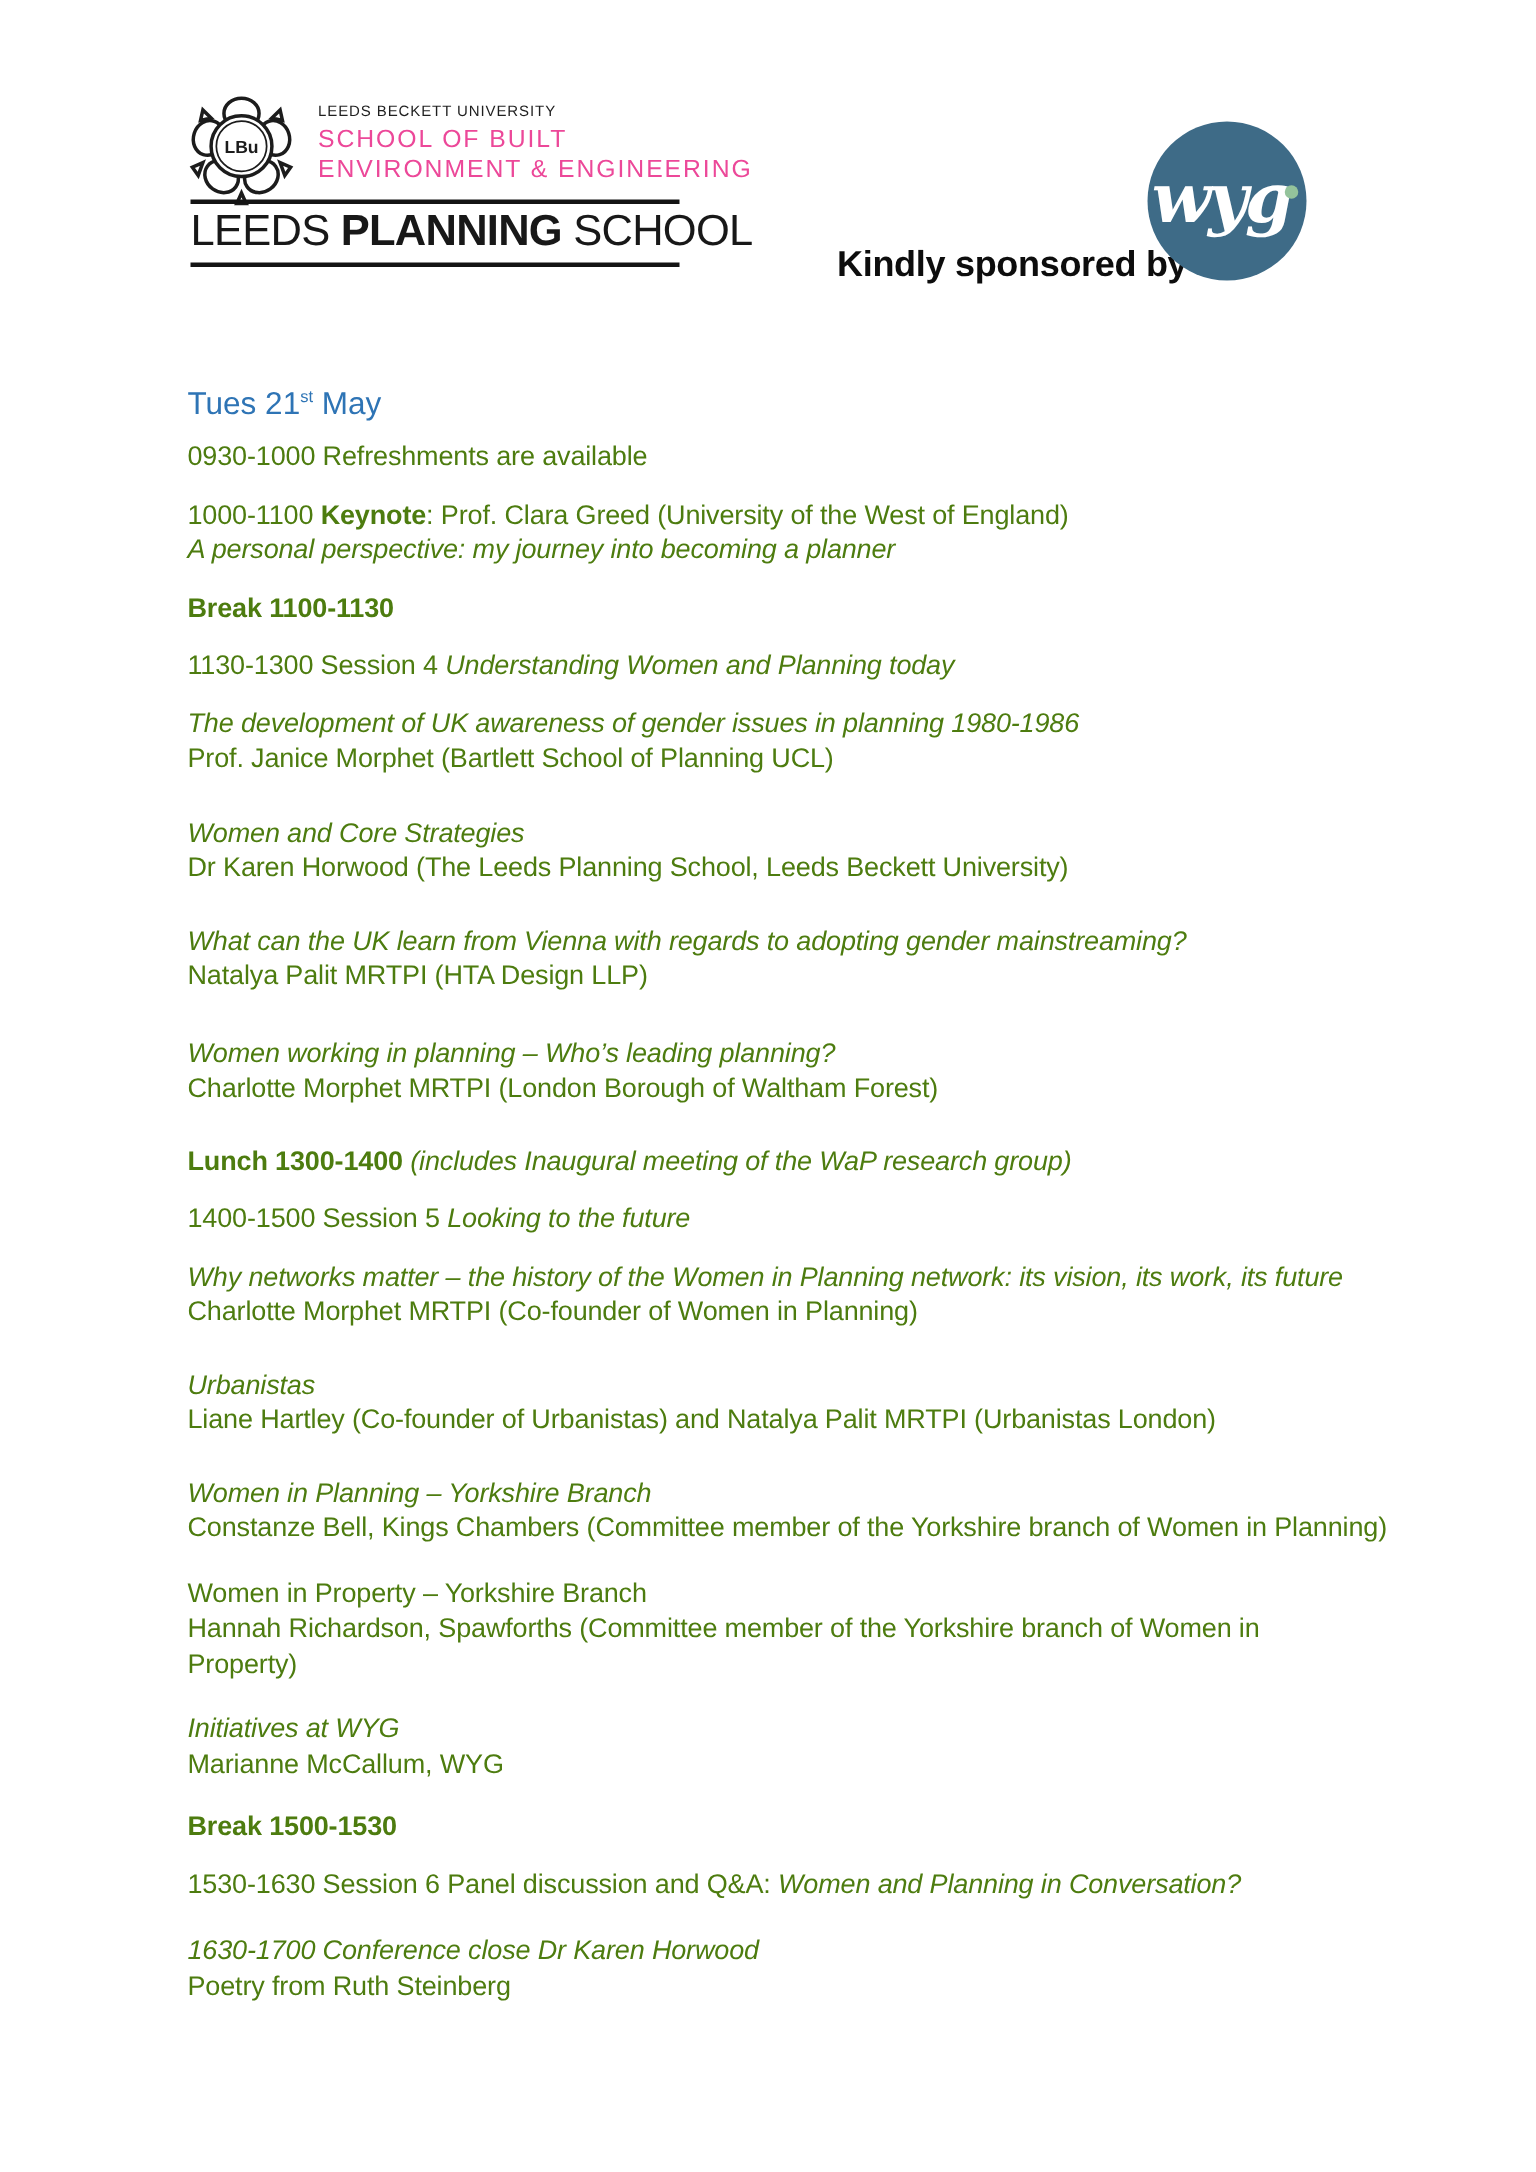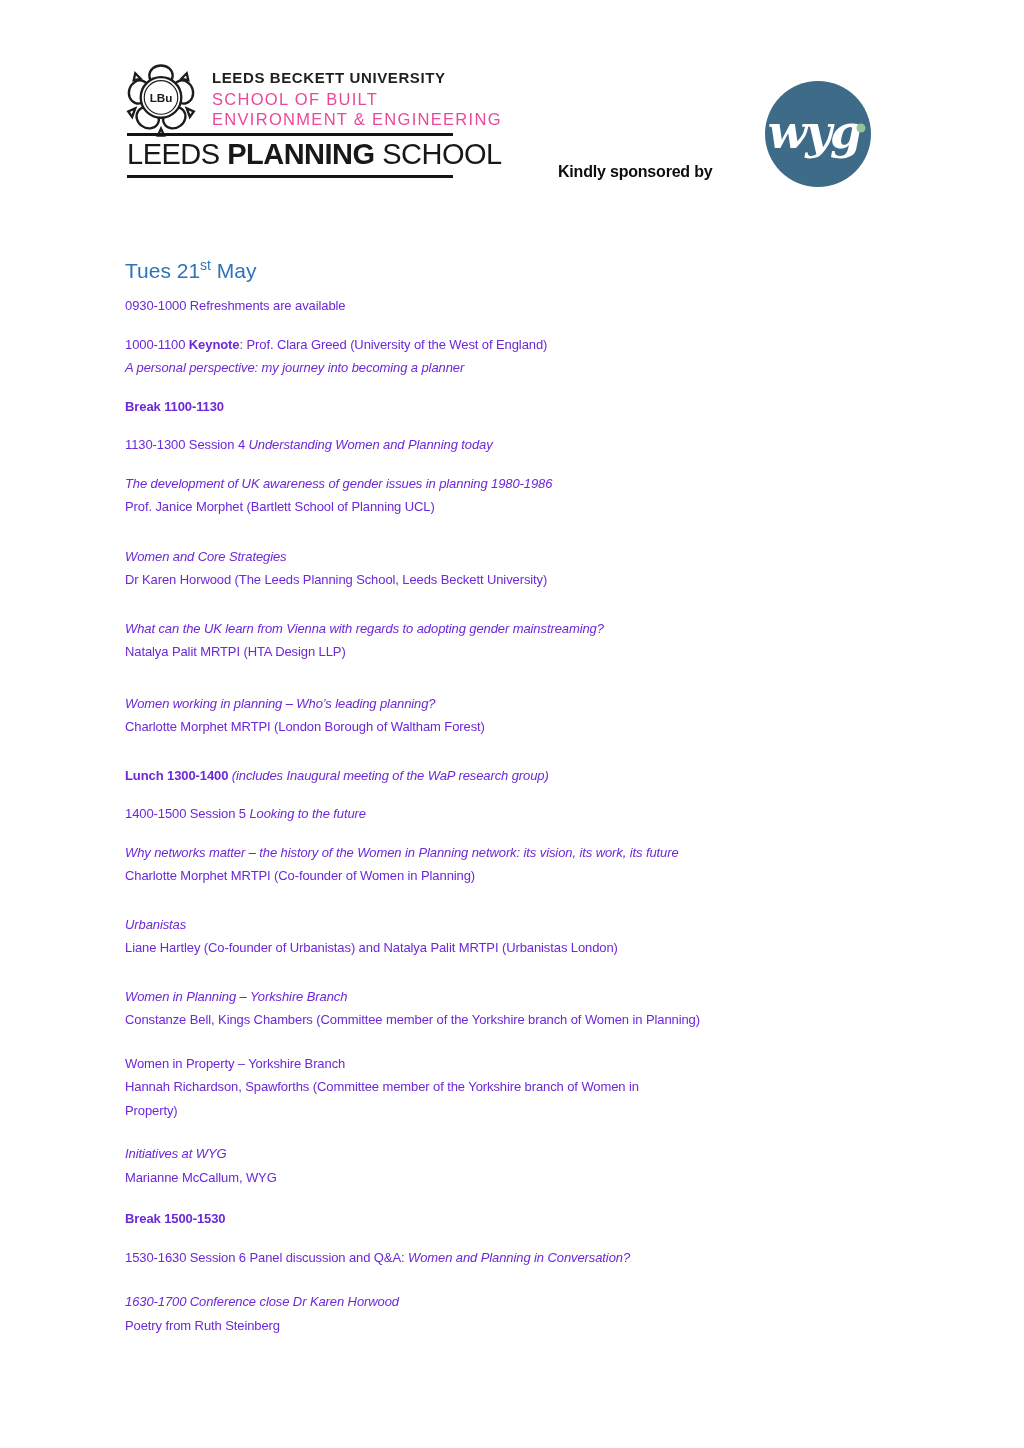--- a/index.html
+++ b/index.html
@@ -13,21 +13,21 @@
   }
 
   
   .uni-block {
     position: absolute; left: 122px; top: 60px;
     display: flex; align-items: flex-start;
   }
   .rose-wrap { width: 78px; height: 78px; flex: 0 0 auto; }
   .uni-text { margin-left: 12px; padding-top: 9px; }
   .uni-tagline {
-    font-size: 15px; font-weight: 700; letter-spacing: 0.6px;
+    font-size: 10px; font-weight: 400; letter-spacing: 0.6px;
     color: #1f1f1f; margin-bottom: 3px;
   }
   .uni-school {
     font-size: 16.5px; letter-spacing: 1.3px; line-height: 1.22;
     color: #ec4899;
   }
 
   .banner {
     position: absolute; left: 127px; top: 133px;
     width: 326px;
@@ -37,41 +37,41 @@
     text-align: center;
   }
   .banner-text {
     font-size: 29px; letter-spacing: -0.5px; color: #181818;
     white-space: nowrap;
   }
   .banner-text .heavy { font-weight: 700; }
 
   .sponsor-label {
     position: absolute; left: 558px; top: 163px;
-    font-size: 16px; font-weight: 700; color: #0d0d0d;
+    font-size: 24px; font-weight: 700; color: #0d0d0d;
     letter-spacing: -0.2px; white-space: nowrap;
   }
   .wyg-wrap { position: absolute; left: 764px; top: 80px; width: 108px; height: 108px; }
 
   
   .schedule {
     position: absolute; left: 125px; top: 252px; width: 800px;
   }
   .date-heading {
     font-size: 21px; line-height: 26px;
     margin: 0 0 10px 0; font-weight: 400;
   }
-  .date-heading sup { font-size: 14px; }
+  .date-heading sup { font-size: 11px; }
   .schedule p {
     margin: 0;
-    font-size: 13px;
+    font-size: 18px;
     line-height: 23.5px;
     letter-spacing: -0.1px;
     white-space: nowrap;
-    color: #6d28d9;
+    color: #4d7c0f;
   }
   .schedule p span { white-space: nowrap; }
 </style>
 </head>
 <body>
 
 <div class="uni-block">
   <div class="rose-wrap">
     <svg viewBox="0 0 100 100" width="78" height="78">
       <g fill="#ffffff" stroke="#1c1c1c" stroke-width="3">

